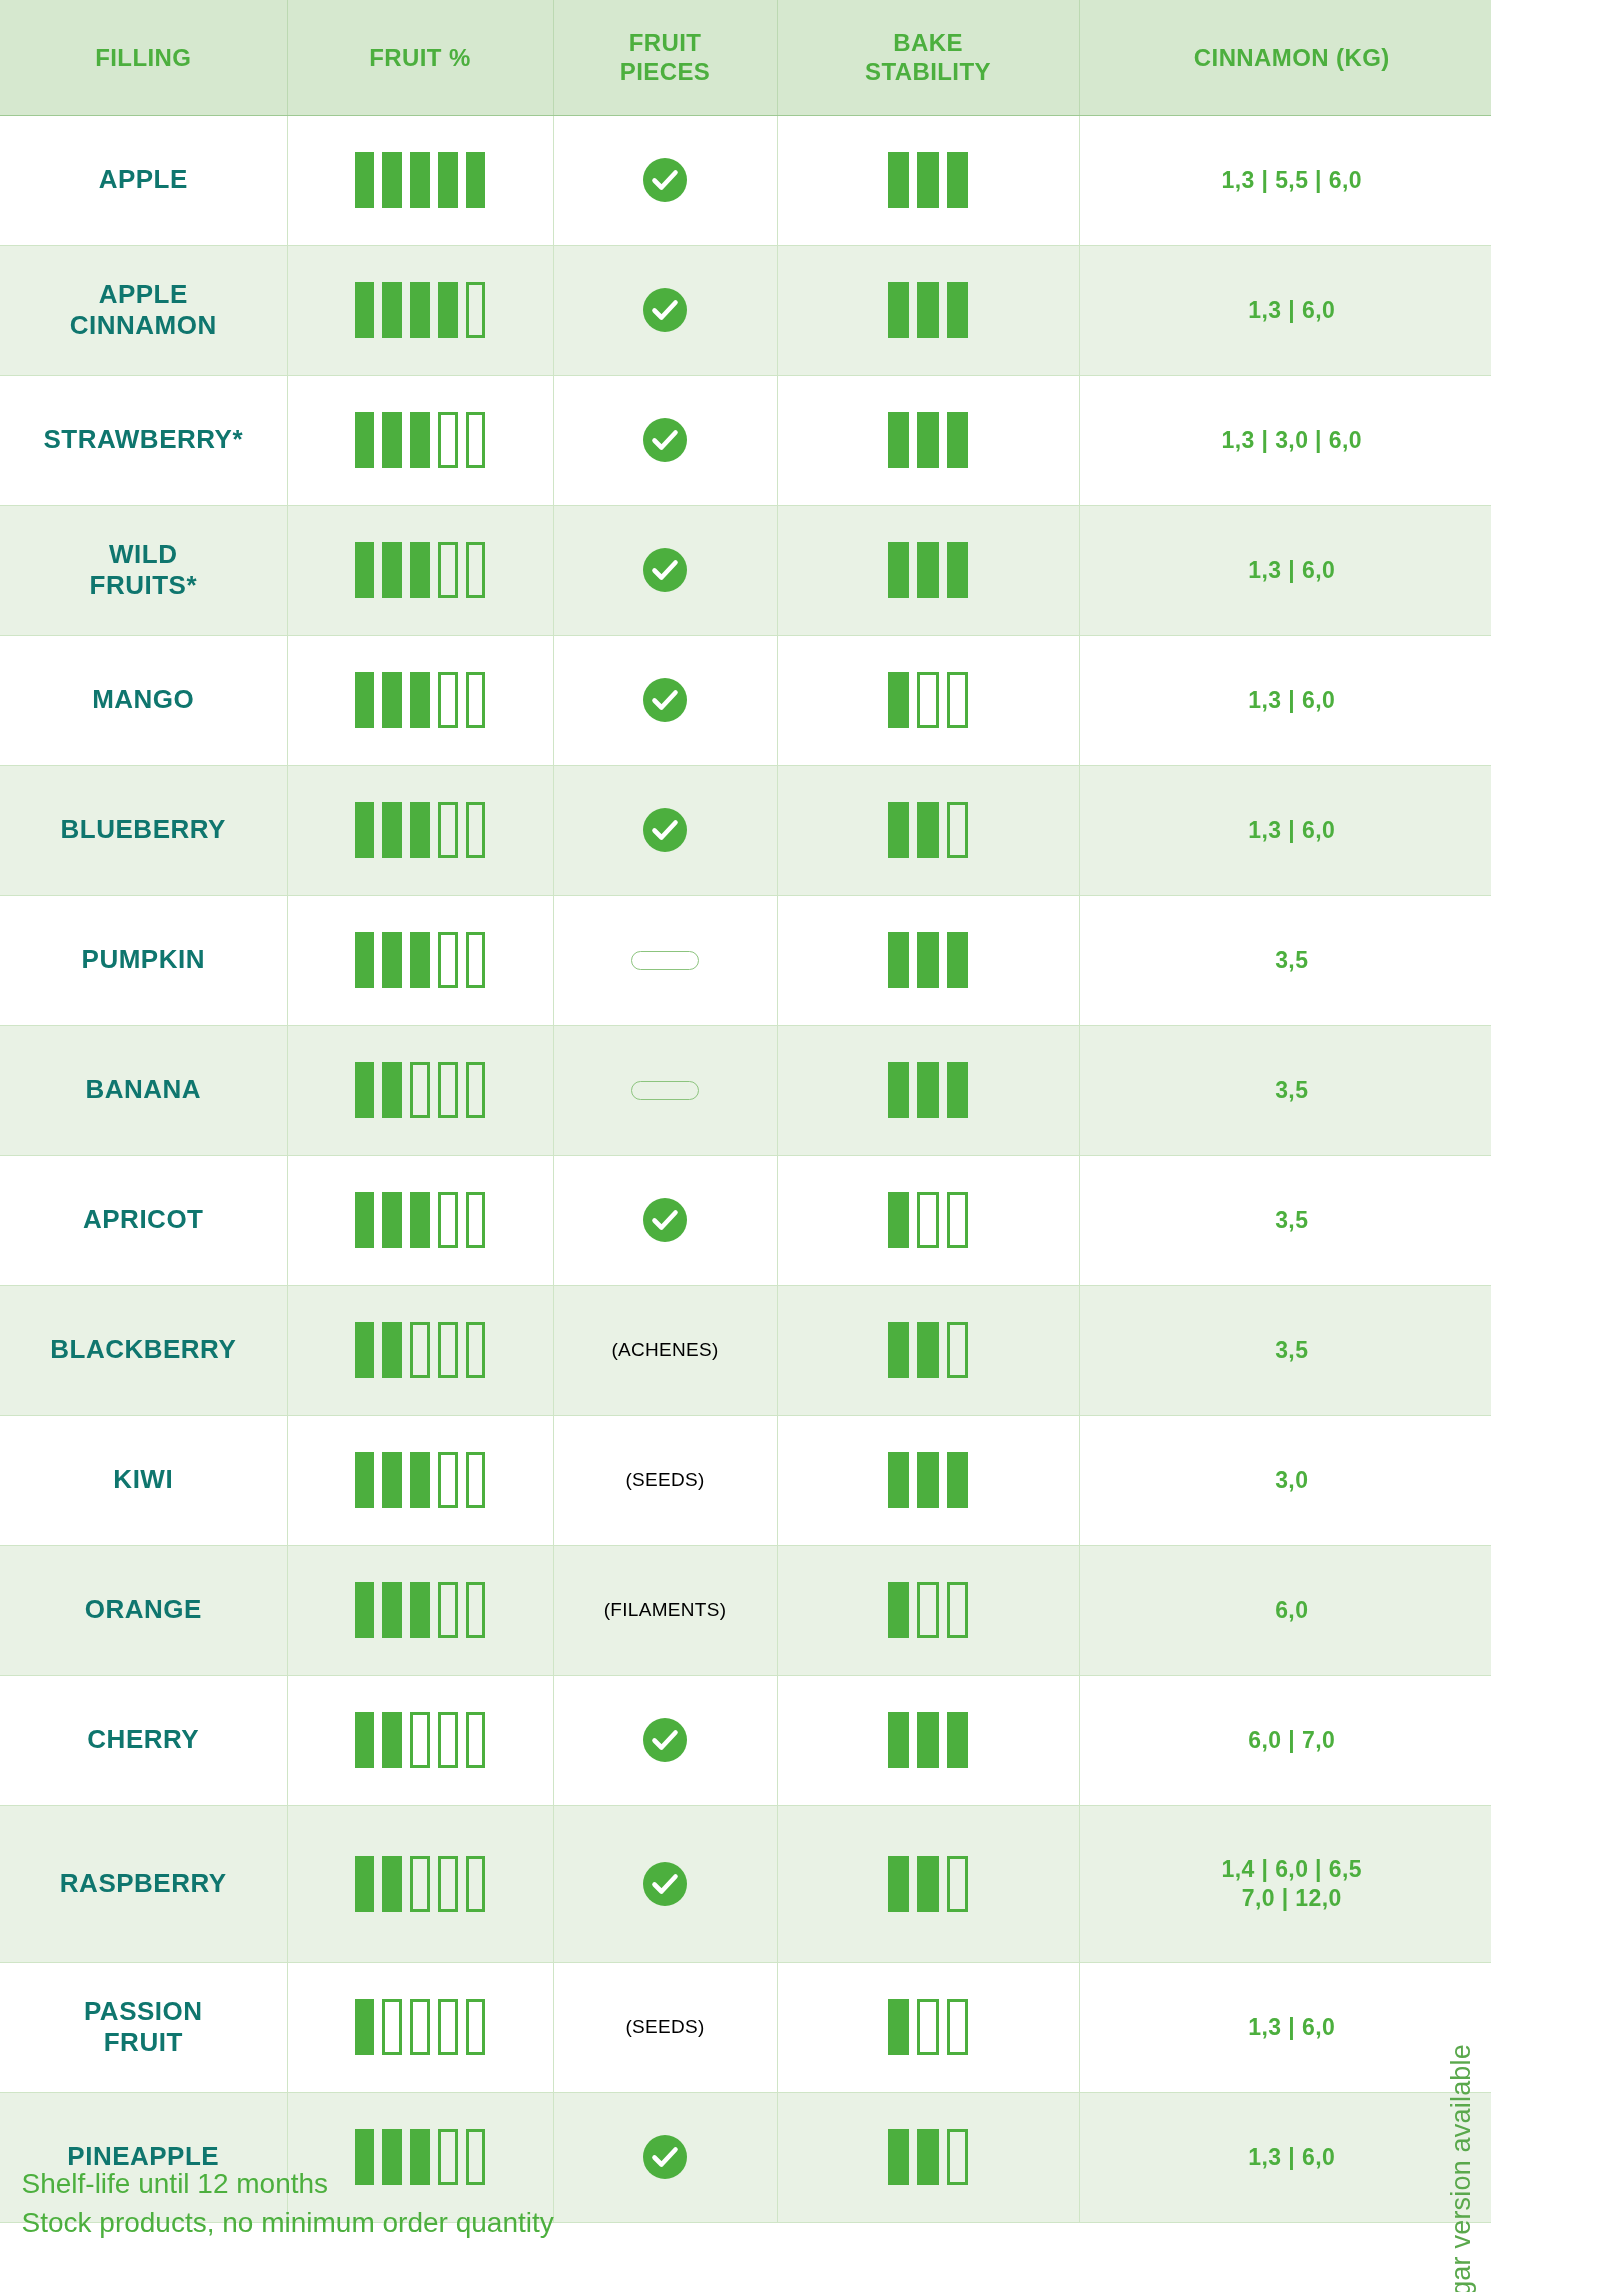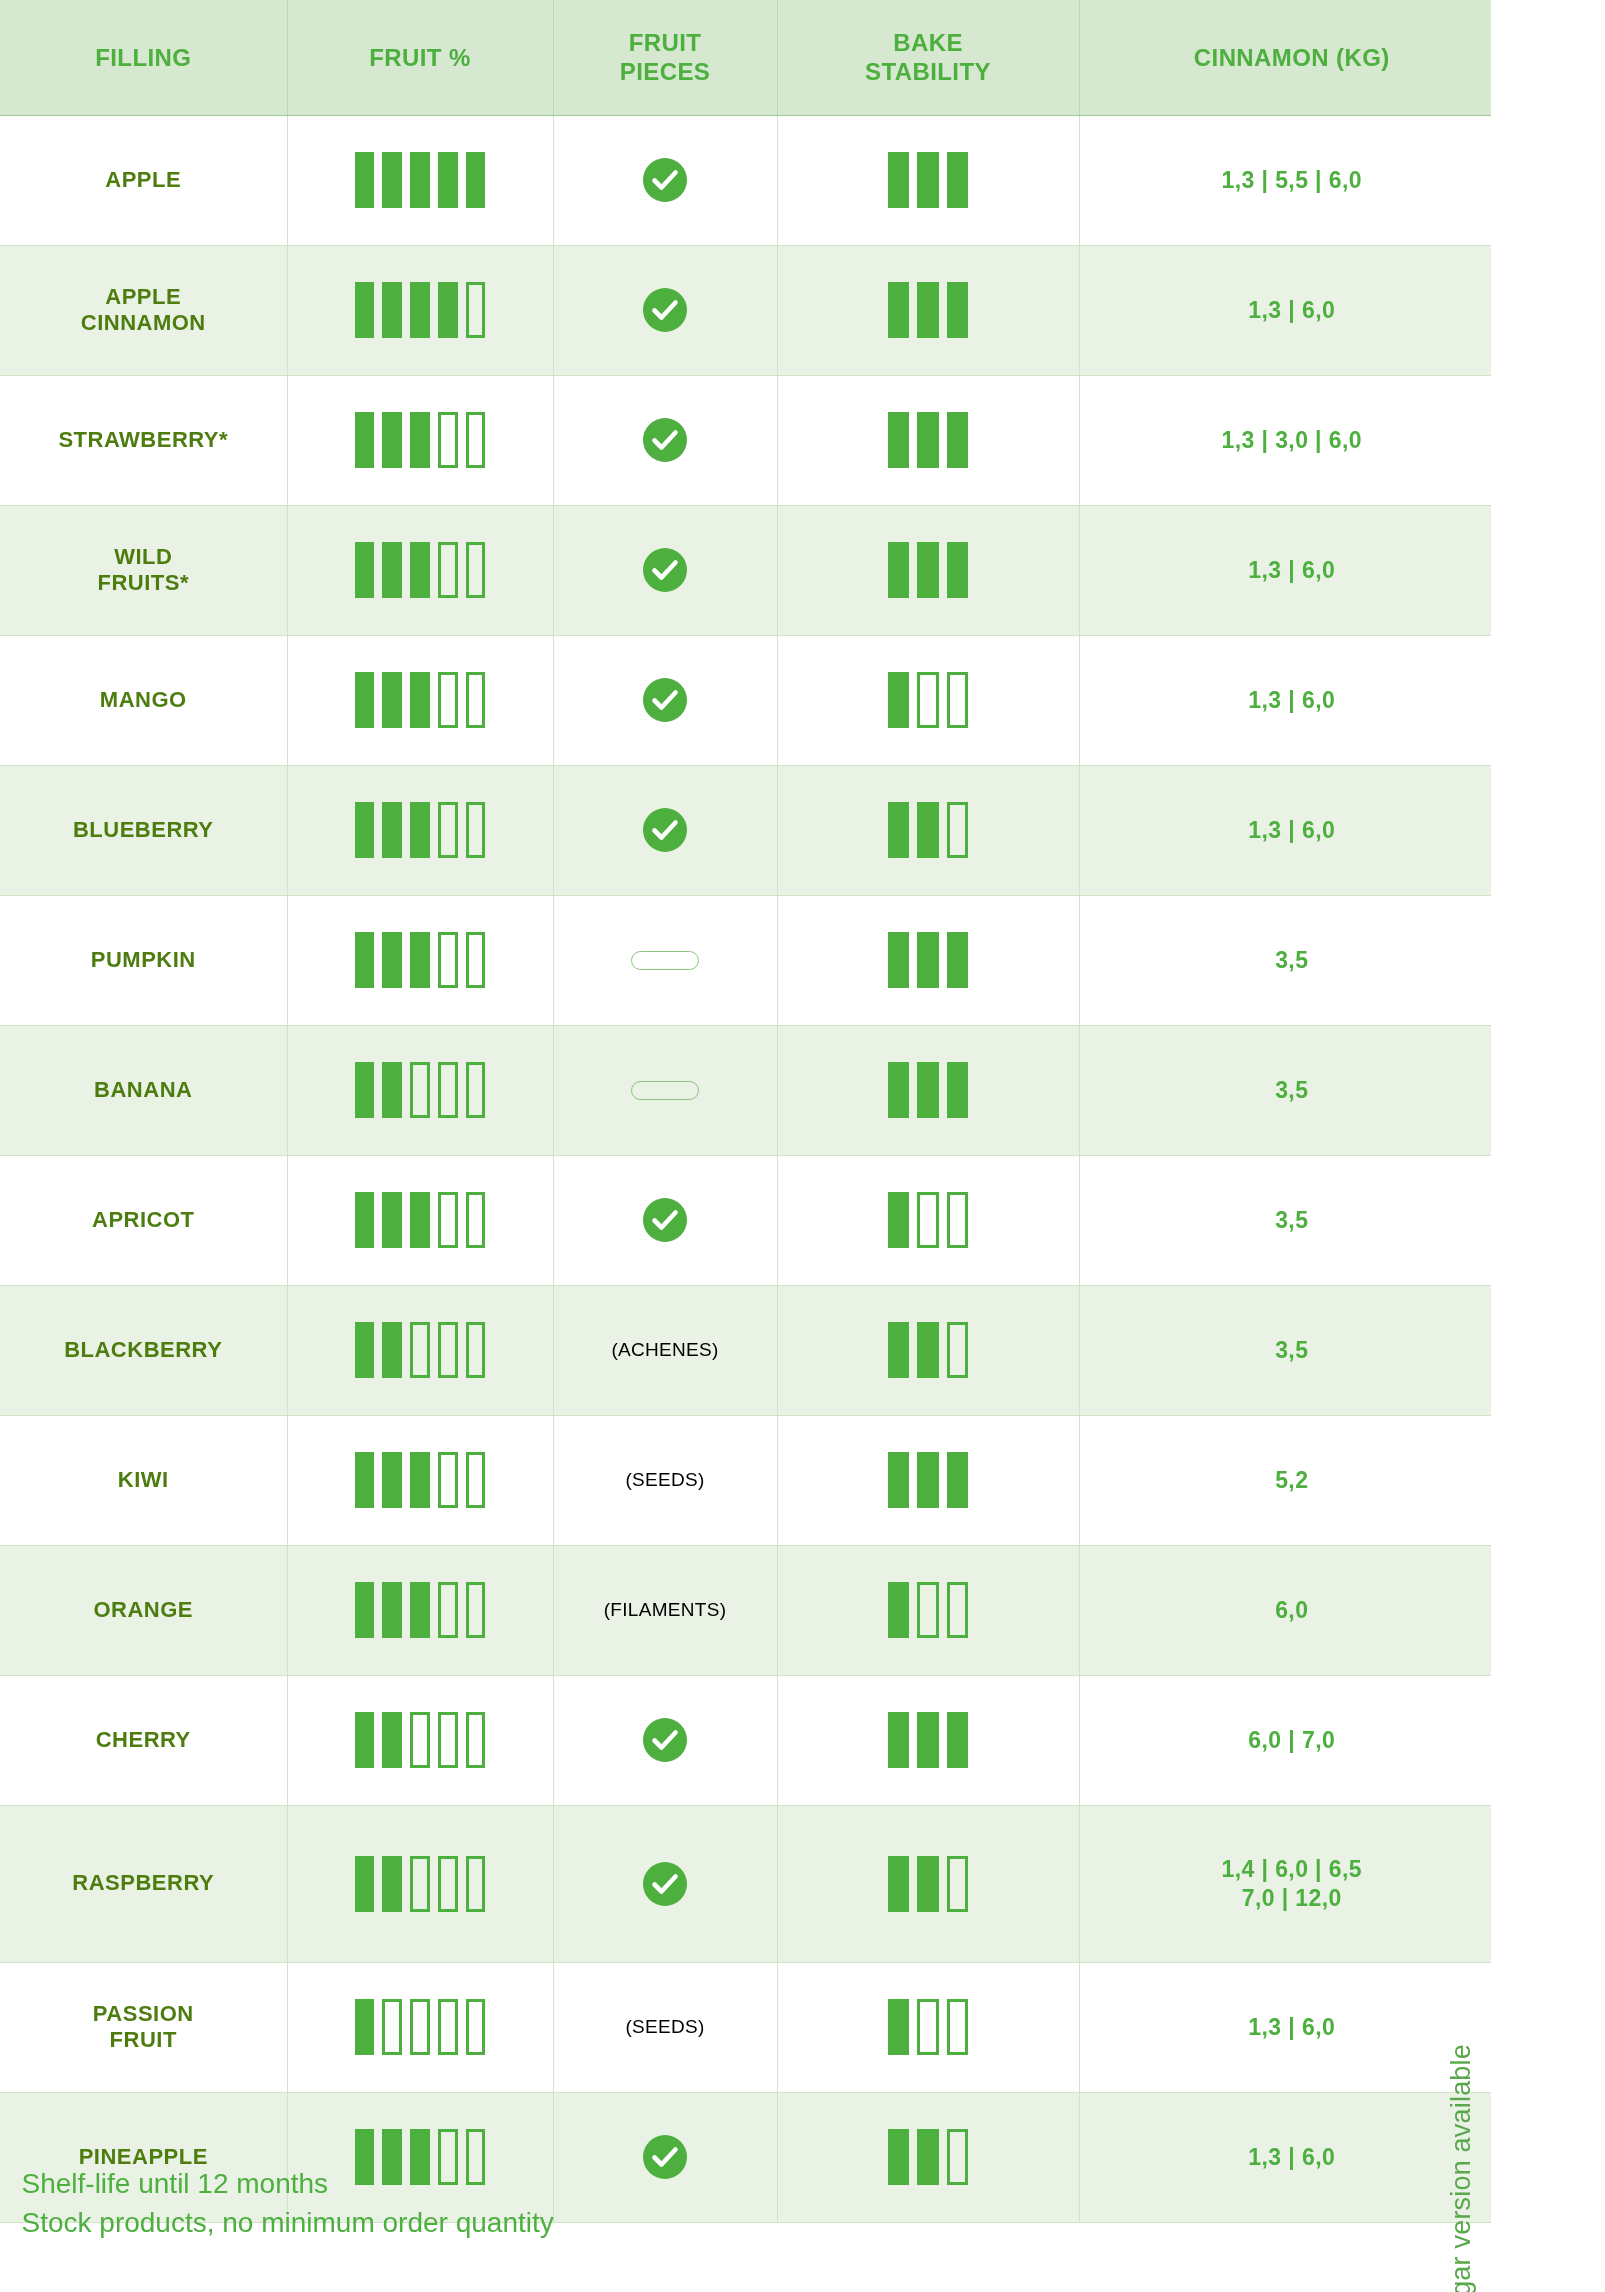--- a/index.html
+++ b/index.html
@@ -65,22 +65,22 @@
     padding: 3.6px 5.4px;
   }
   tbody td:last-child { border-right: none; }
 
   tbody tr.row-odd  td { background: #ffffff; }
   tbody tr.row-even td { background: #e9f2e5; }
 
   tbody tr.tall td { height: 157px; }
 
   .filling-label {
-    color: #4d7c0f;
-    font-size: 22px;
+    color: #0f766e;
+    font-size: 26px;
     font-weight: bold;
     letter-spacing: 0.5px;
     line-height: 1.2;
     text-transform: uppercase;
     white-space: pre-line;
   }
 
   .packaging-label {
     color: #4CAF3E;
     font-size: 23px;
@@ -435,21 +435,21 @@
               </span>
             </td>
             <td><span class="pieces-text">(SEEDS)</span></td>
             <td>
               <span class="meter m3">
                 <span class="seg on"></span>
                 <span class="seg on"></span>
                 <span class="seg on"></span>
               </span>
             </td>
-            <td><span class="packaging-label">5,2</span></td>
+            <td><span class="packaging-label">3,0</span></td>
           </tr>
           <tr class="row-even">
             <td><span class="filling-label">ORANGE</span></td>
             <td>
               <span class="meter m5">
                 <span class="seg on"></span>
                 <span class="seg on"></span>
                 <span class="seg on"></span>
                 <span class="seg"></span>
                 <span class="seg"></span>

